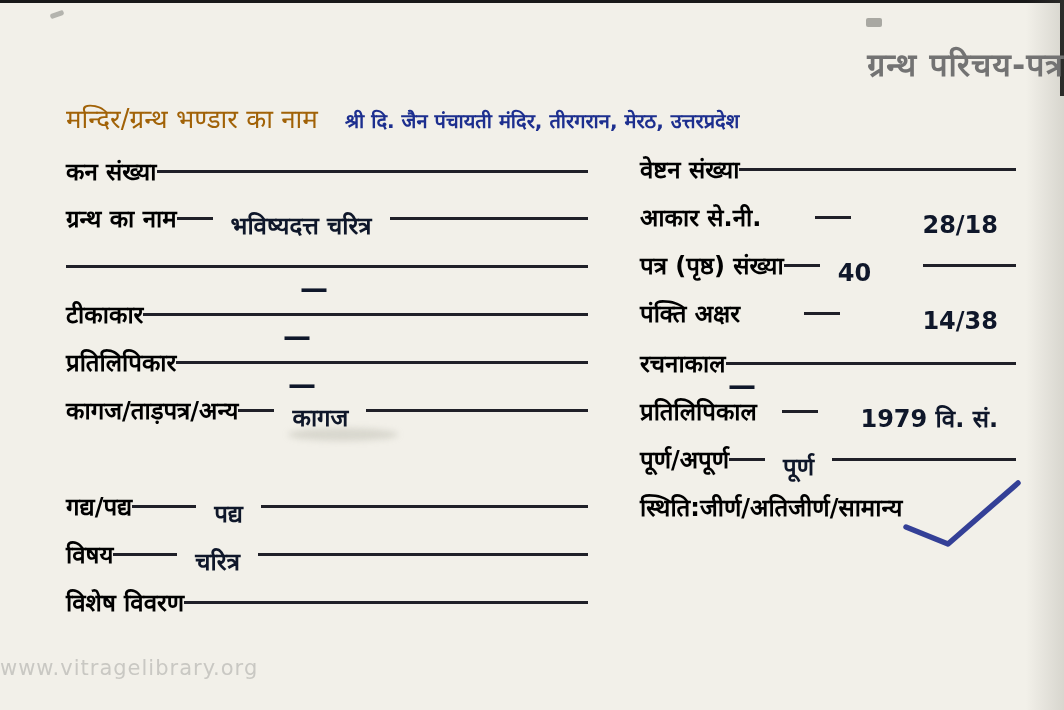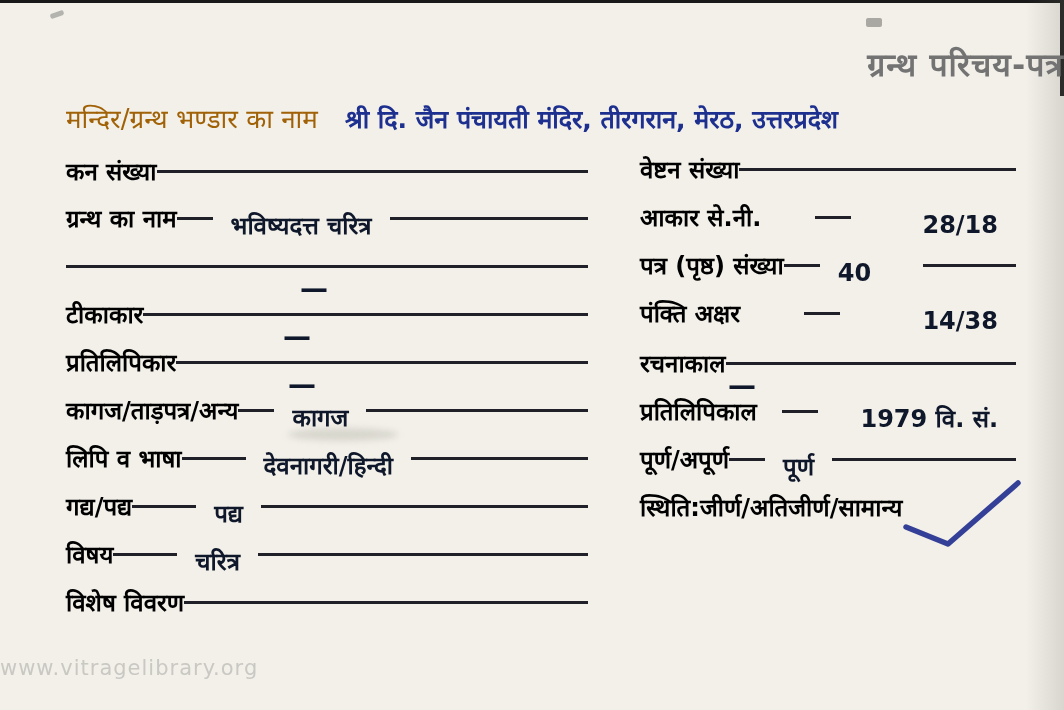--- a/index.html
+++ b/index.html
@@ -18,21 +18,21 @@
   .mark-tr{position:absolute;top:18px;left:866px;width:16px;height:9px;background:#90908a;opacity:.75;border-radius:2px;}
   .mark-tl{position:absolute;top:12px;left:50px;width:14px;height:5px;background:#9a9a94;opacity:.7;transform:rotate(-20deg);border-radius:2px;}
   .smudge{position:absolute;top:428px;left:288px;width:110px;height:13px;background:rgba(150,150,138,.28);filter:blur(3px);border-radius:50%;}
 
   .title{
     position:absolute;top:42px;left:0;width:100%;text-align:right;
     font-size:32px;font-weight:bold;color:#737373;letter-spacing:1px;
   }
   .header-line{position:absolute;top:100px;left:66px;right:40px;white-space:nowrap;}
   .hlbl{font-size:26px;font-weight:normal;color:#a16207;}
-  .hval{font-size:25px;font-weight:bold;color:#1d2f8f;margin-left:22px;}
+  .hval{font-size:20px;font-weight:bold;color:#1d2f8f;margin-left:22px;}
 
   .row{position:absolute;display:flex;align-items:flex-start;height:42px;}
   .col-left{left:66px;width:522px;}
   .col-right{left:640px;width:376px;justify-content:space-between;}
 
   .lbl{font-size:24px;font-weight:bold;color:#000000;white-space:nowrap;line-height:30px;flex:none;}
   .seg{height:0;border-top:3px solid #202028;margin-top:13px;}
   .dash{width:36px;flex:none;}
   .dash-lg{width:64px;flex:none;}
   .gap{width:34px;flex:none;border:none;}
@@ -107,26 +107,20 @@
     <span class="val float">—</span>
   </div>
 
   <div class="row col-left L6">
     <span class="lbl">कागज/ताड़पत्र/अन्य</span>
     <span class="seg dash"></span>
     <span class="val">कागज</span>
     <span class="seg tail"></span>
   </div>
 
-  <div class="row col-left L7">
-    <span class="lbl">लिपि व भाषा</span>
-    <span class="seg dash-lg seg"></span>
-    <span class="val">देवनागरी/हिन्दी</span>
-    <span class="seg tail"></span>
-  </div>
 
   <div class="row col-left L8">
     <span class="lbl">गद्य/पद्य</span>
     <span class="seg dash-lg seg"></span>
     <span class="val">पद्य</span>
     <span class="seg tail"></span>
   </div>
 
   <div class="row col-left L9">
     <span class="lbl">विषय</span>

